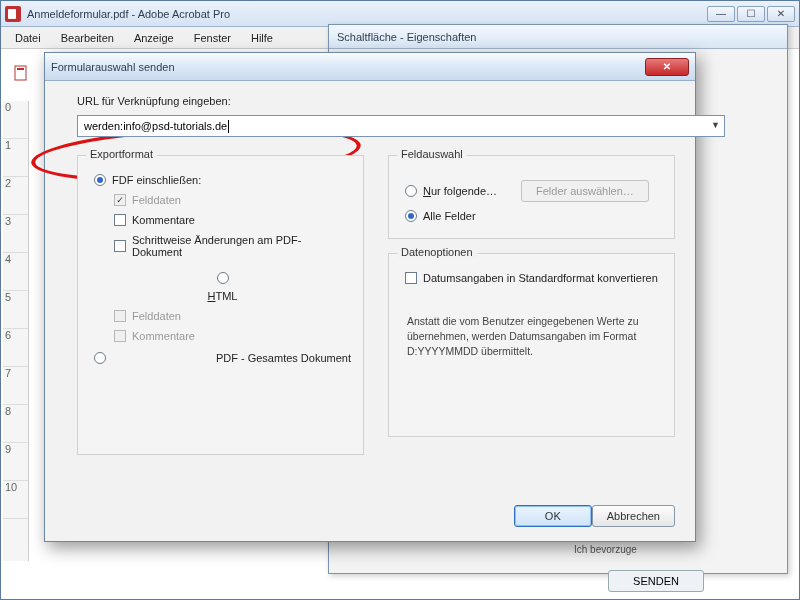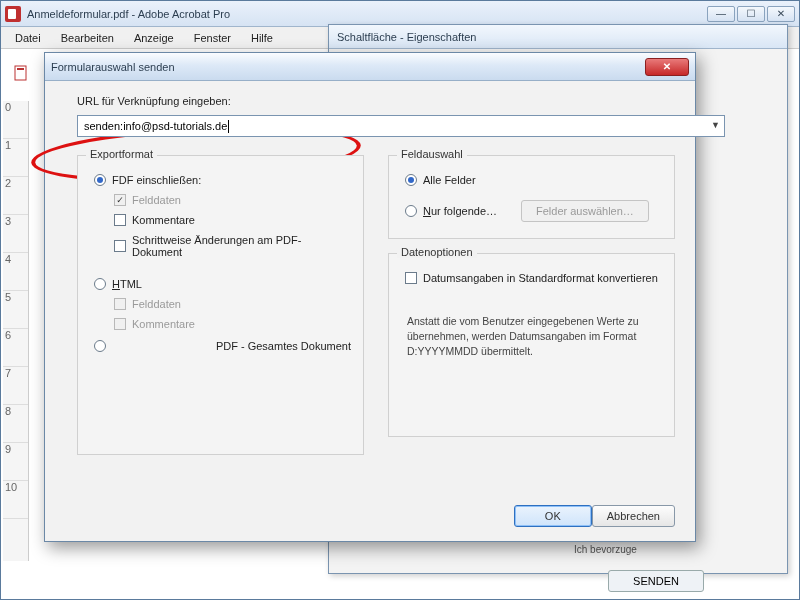--- a/index.html
+++ b/index.html
@@ -124,21 +124,21 @@
 <div class="dialog">
   <div class="dlg-titlebar">
     <span class="dlg-title">Formularauswahl senden</span>
     <span class="close-btn">✕</span>
   </div>
   <div class="dlg-body">
     <div class="red-oval"></div>
 
     <span class="url-label">URL für Verknüpfung eingeben:</span>
     <div class="url-field">
-      <span>senden:info@psd-tutorials.de</span>
+      <span>werden:info@psd-tutorials.de</span>
         <span class="caret"></span>
       <span class="url-drop">▼</span>
     </div>
 
     <div class="columns">
 
       <div class="col">
         <div class="group" style="height:300px;">
           <span class="group-title">Exportformat</span>
 
@@ -152,21 +152,21 @@
           </div>
           <div class="check-row indent">
             <span class="check"></span>
             <span>Kommentare</span>
           </div>
           <div class="check-row indent">
             <span class="check"></span>
             <span>Schrittweise Änderungen am PDF-Dokument</span>
           </div>
 
-          <div class="radio-row" style="margin-top:20px;">
+          <div class="radio-row" style="margin-top:14px;flex-direction:column;">
             <span class="radio"></span>
             <span><span class="underline-ak">H</span>TML</span>
           </div>
 
           <div class="check-row indent disabled">
             <span class="check disabled"></span>
             <span>Felddaten</span>
           </div>
           <div class="check-row indent disabled">
             <span class="check disabled"></span>
@@ -176,30 +176,30 @@
           <div class="radio-row" style="margin-top:10px;justify-content:space-between;">
             <span class="radio"></span>
             <span>PDF - Gesamtes Dokument</span>
           </div>
         </div>
       </div>
 
       <div class="col">
         <div class="group">
           <span class="group-title">Feldauswahl</span>
-          <div class="radio-row">
-            <span class="radio checked"></span>
-            <span>Alle Felder</span>
-          </div>
           <div class="radio-row" style="margin-top:14px;">
             <span class="radio"></span>
             <span><span class="underline-ak">N</span>ur folgende…</span>
             <span class="btn disabled" style="margin-left:18px;">
                 <span>Felder auswählen…</span>
               </span>
+          </div>
+          <div class="radio-row">
+            <span class="radio checked"></span>
+            <span>Alle Felder</span>
           </div>
         </div>
 
         <div class="group" style="height:184px;">
           <span class="group-title">Datenoptionen</span>
           <div class="check-row">
             <span class="check"></span>
             <span>Datumsangaben in Standardformat konvertieren</span>
           </div>
           <div class="note">Anstatt die vom Benutzer eingegebenen Werte zu übernehmen, werden Datumsangaben im Format D:YYYYMMDD übermittelt.</div>

